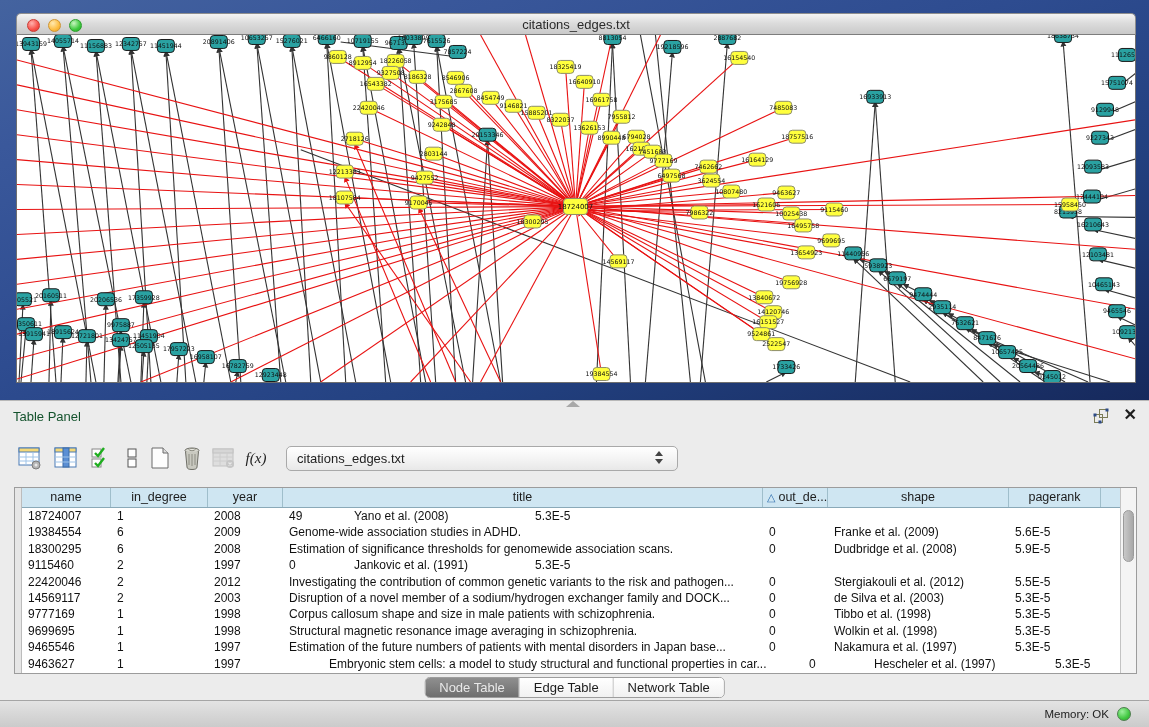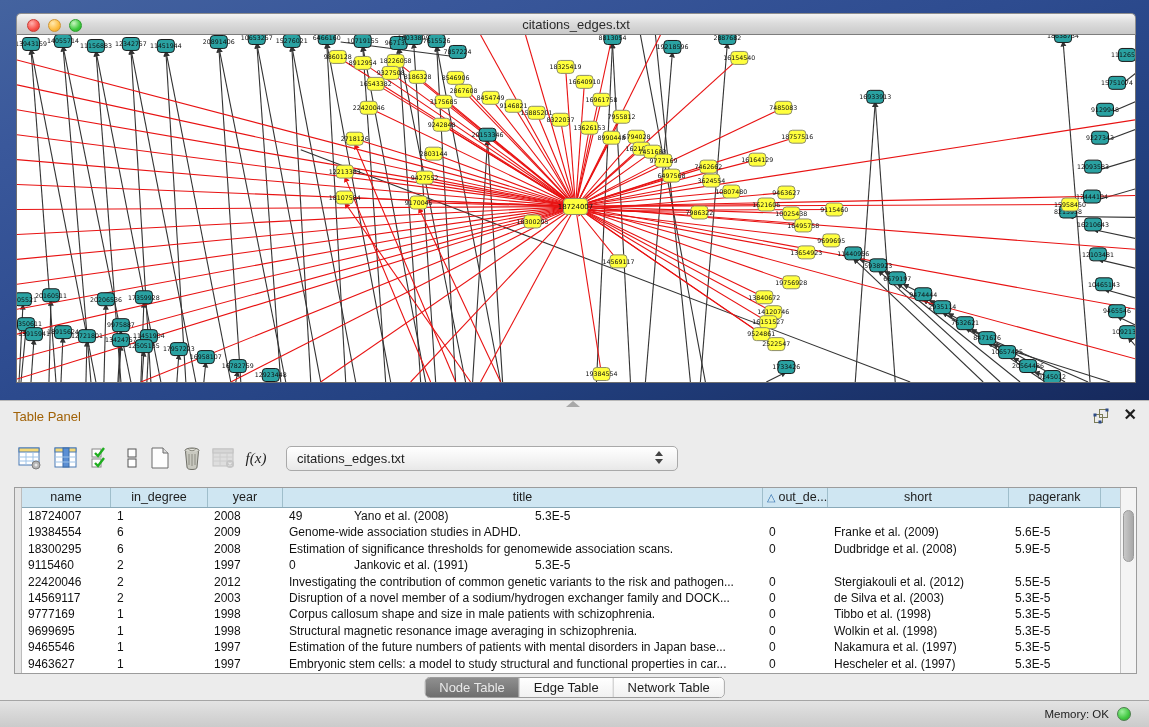--- a/index.html
+++ b/index.html
@@ -18,21 +18,21 @@
   .light { position:absolute; top:4.5px; width:13px; height:13px; border-radius:50%; display:inline-block; }
   .light.red   { left:10px;  background:radial-gradient(circle at 35% 30%,#ffb1ad,#f75149 60%,#d8362e); border:1px solid #ca3a33;}
   .light.yel   { left:31px;  background:radial-gradient(circle at 35% 30%,#ffe9b0,#fdbd41 60%,#e79e22); border:1px solid #cf9431;}
   .light.grn   { left:52px;  background:radial-gradient(circle at 35% 30%,#c8f5c0,#3ec93e 60%,#23a523); border:1px solid #2c9e2c;}
   .canvas { position:absolute; left:0; top:22px; right:0; bottom:0; background:#ffffff; border:1px solid #6f6f6f; border-top:none; }
   .canvas svg { position:absolute; left:0; top:0; width:100%; height:100%; }
 
   
   .table-panel { position:absolute; left:0; top:400px; width:1149px; height:327px; background:#ececec; border-top:1px solid #b8b8b8; }
   .panel-header { position:absolute; left:0; top:0; right:0; height:30px; }
-  .panel-title { position:absolute; left:13px; top:8px; font-size:13px; color:#a16207; }
+  .panel-title { position:absolute; left:13px; top:8px; font-size:13px; color:#14532d; }
   .resize-notch { position:absolute; left:566px; top:0px; width:0; height:0;
     border-left:7px solid transparent; border-right:7px solid transparent; border-bottom:6px solid #a9a9a9; }
   .float-btn { position:absolute; right:40px; top:7px; width:16px; height:16px; }
   .close-btn { position:absolute; right:12px; top:5px; font-size:16px; font-weight:bold; color:#1d1d1d; line-height:18px; }
 
   .toolbar { position:absolute; left:0; top:36px; right:0; height:46px; }
   .tool-btn { position:absolute; top:6px; width:28px; height:30px; display:flex; align-items:center; justify-content:center; }
   .fx-label { font-size:15px; font-style:italic; color:#222; font-family:"Liberation Serif", serif; }
   .combo { position:absolute; left:286px; top:9px; width:392px; height:25px; background:linear-gradient(#ffffff,#f2f2f2 60%,#e8e8e8);
     border:1px solid #a9a9a9; border-radius:5px; font-size:13px; color:#222; line-height:23px; padding-left:10px; }
@@ -584,21 +584,21 @@
 
   <div class="table-wrap">
     <div class="gutter"></div>
     <div class="grid">
       <div class="hdr-row" id="hdr-row">
           <div class="hdr-cell" style="width: 89px;"><span>name</span></div>
           <div class="hdr-cell" style="width: 97px;"><span>in_degree</span></div>
           <div class="hdr-cell" style="width: 75px;"><span>year</span></div>
           <div class="hdr-cell" style="width: 480px;"><span>title</span></div>
           <div class="hdr-cell" style="width: 65px; text-align: left; padding-left: 4px;"><span class="sort">△</span><span>out_de...</span></div>
-          <div class="hdr-cell" style="width: 181px;"><span>short</span></div>
+          <div class="hdr-cell" style="width: 181px;"><span>shape</span></div>
           <div class="hdr-cell" style="width: 92px;"><span>pagerank</span></div>
           <div class="hdr-cell" style="flex: 1 1 0%; border-right: none;"></div>
         </div>
       <div class="body-rows" id="body-rows">
           <div class="t-row">
             <div class="t-cell" style="width: 89px;">18724007</div>
             <div class="t-cell" style="width: 97px;">1</div>
             <div class="t-cell" style="width: 75px;">2008</div>
             <div class="t-cell" style="width: 65px;">49</div>
             <div class="t-cell" style="width: 181px;">Yano et al. (2008)</div>
@@ -672,21 +672,21 @@
             <div class="t-cell" style="width: 75px;">1997</div>
             <div class="t-cell" style="width: 480px;">Estimation of the future numbers of patients with mental disorders in Japan base...</div>
             <div class="t-cell" style="width: 65px;">0</div>
             <div class="t-cell" style="width: 181px;">Nakamura et al. (1997)</div>
             <div class="t-cell" style="width: 92px;">5.3E-5</div>
           </div>
           <div class="t-row">
             <div class="t-cell" style="width: 89px;">9463627</div>
             <div class="t-cell" style="width: 97px;">1</div>
             <div class="t-cell" style="width: 75px;">1997</div>
-            <div class="t-cell" style="width: 480px;">Embryonic stem cells: a model to study structural and functional properties in car...</div>
+            <div class="t-cell" style="width: 480px; margin-left: 40px;">Embryonic stem cells: a model to study structural and functional properties in car...</div>
             <div class="t-cell" style="width: 65px;">0</div>
             <div class="t-cell" style="width: 181px;">Hescheler et al. (1997)</div>
             <div class="t-cell" style="width: 92px;">5.3E-5</div>
           </div>
         </div>
     </div>
     <div class="scrollbar">
       <div class="scroll-thumb"></div>
     </div>
   </div>

